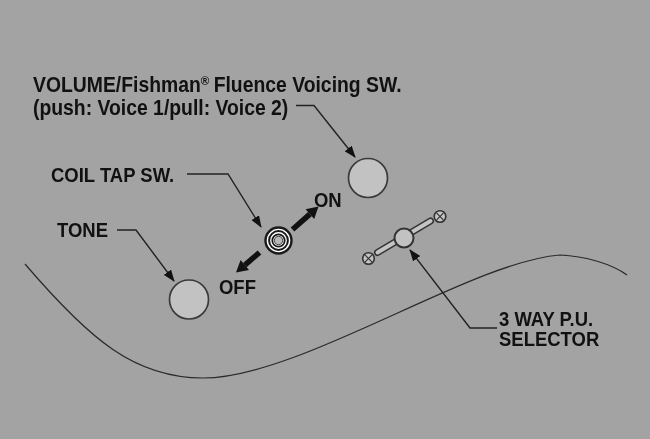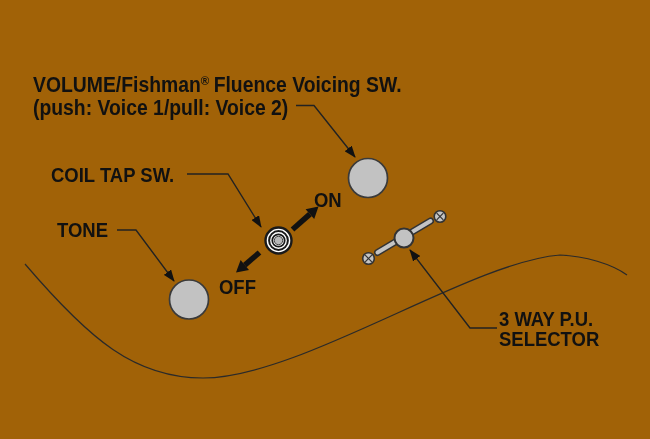--- a/index.html
+++ b/index.html
@@ -1,20 +1,20 @@
 <!DOCTYPE html>
 <html><head>
 <meta charset="utf-8">
 <style>
   html, body { margin: 0; padding: 0; background: #ffffff; }
   .stage {
     position: relative;
     width: 650px;
     height: 439px;
-    background: #a16207;
+    background: #a3a3a3;
     font-family: "Liberation Sans", sans-serif;
     overflow: hidden;
   }
   .gfx { position: absolute; left: 0; top: 0; }
   .label {
     position: absolute;
     font-weight: 700;
     color: #111111;
     white-space: nowrap;
     transform: scaleX(0.88);

